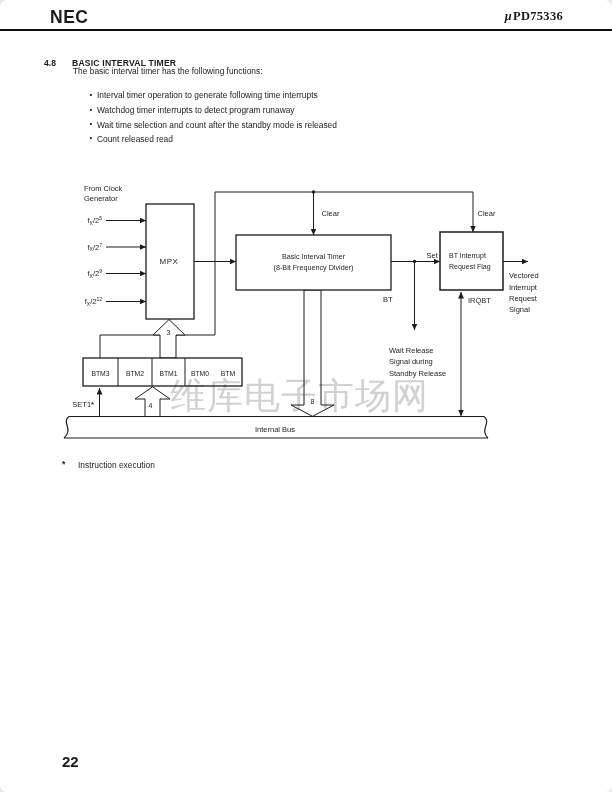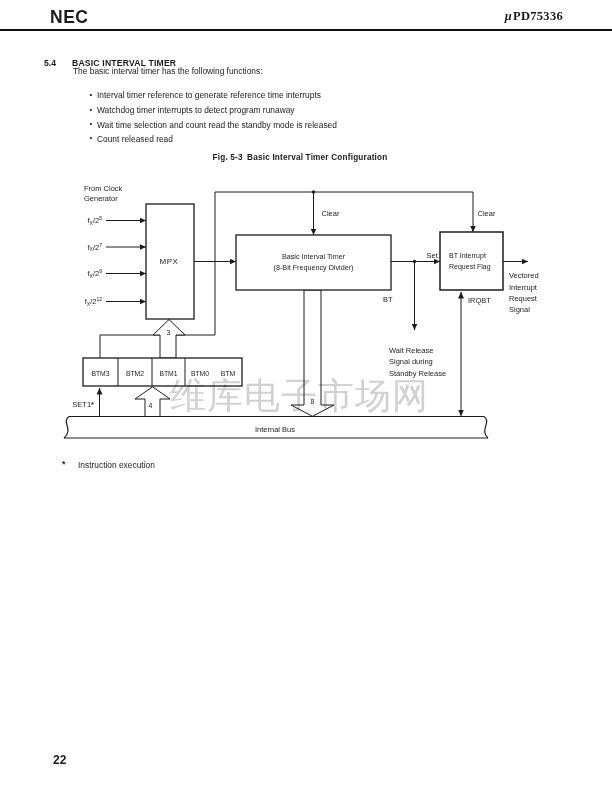--- a/index.html
+++ b/index.html
@@ -1,38 +1,38 @@
 <!DOCTYPE html>
 <html><head>
 <meta charset="utf-8">
 <style>
   html,body{margin:0;padding:0;background:#e8e8e8;}
   .page{
     position:relative;width:612px;height:792px;margin:0 auto;background:#ffffff;
-    font-family:"Liberation Sans","DejaVu Sans",sans-serif;color:#1a1a1a;overflow:hidden;
+    font-family:"Liberation Sans","DejaVu Sans",sans-serif;color:#1a1a1a;overflow:hidden;border-radius:7px;
   }
   .abs{position:absolute;white-space:nowrap;}
   
   .nec-logo{left:50px;top:7px;font-size:17.5px;font-weight:900;letter-spacing:.5px;}
   .part-number{right:49px;top:9px;font-size:12.5px;font-weight:bold;letter-spacing:.3px;font-family:Liberation Serif, serif;}
   .part-number .mu{font-style:italic;font-weight:bold;margin-right:1px;}
   .header-rule{left:0;top:29px;width:612px;height:2px;background:#111;}
   
   .h-num{left:44px;top:58px;font-size:8.6px;font-weight:bold;}
   .h-title{left:72px;top:58px;font-size:8.6px;font-weight:bold;letter-spacing:.2px;}
   .intro{left:73px;top:66px;font-size:8.4px;}
   .bullet{font-size:8.4px;}
   .bullet .dot{position:absolute;left:-7.5px;top:-0.5px;font-size:8px;}
   .b0{left:97px;top:90.2px;} .b1{left:97px;top:105.2px;}
   .b2{left:97px;top:119.8px;} .b3{left:97px;top:133.8px;}
   .caption{left:0;top:152.6px;width:600px;text-align:center;font-size:8.2px;font-weight:bold;letter-spacing:.2px;}
   
   .fn-mark{left:62px;top:459px;font-size:8.6px;font-weight:bold;}
   .fn-text{left:78px;top:459.6px;font-size:8.4px;text-align:right;}
-  .page-num{left:53px;top:752.5px;font-size:12px;font-weight:bold;}
+  .page-num{left:62px;top:752.5px;font-size:15px;font-weight:bold;}
   
   .watermark{
     left:170px;top:372px;font-size:36px;letter-spacing:1px;color:#c9c9c9;
     mix-blend-mode:multiply;opacity:.85;z-index:3;pointer-events:none;
     font-family:"DejaVu Sans",sans-serif;
   }
   
   .diagram{position:absolute;left:0;top:0;z-index:2;}
   .diagram text{font-family:"Liberation Sans","DejaVu Sans",sans-serif;fill:#1c1c1c;}
   .t75{font-size:7.5px;} .t72{font-size:7.2px;} .t7{font-size:7px;}
@@ -42,30 +42,29 @@
 </style>
 </head>
 <body>
 
 <div class="page">
 
   <div class="abs nec-logo">NEC</div>
   <div class="abs part-number"><span class="mu">μ</span><span>PD75336</span></div>
   <div class="abs header-rule"></div>
 
-  <div class="abs h-num">5.4</div>
+  <div class="abs h-num">4.8</div>
   <div class="abs h-title">BASIC INTERVAL TIMER</div>
   <div class="abs intro">The basic interval timer has the following functions:</div>
 
-  <div class="abs bullet b0"><span class="dot">•</span><span>Interval timer reference to generate reference time interrupts</span></div>
+  <div class="abs bullet b0"><span class="dot">•</span><span>Interval timer operation to generate following time interrupts</span></div>
   <div class="abs bullet b1"><span class="dot">•</span><span>Watchdog timer interrupts to detect program runaway</span></div>
-  <div class="abs bullet b2"><span class="dot">•</span><span>Wait time selection and count read the standby mode is released</span></div>
+  <div class="abs bullet b2"><span class="dot">•</span><span>Wait time selection and count after the standby mode is released</span></div>
   <div class="abs bullet b3"><span class="dot">•</span><span>Count released read</span></div>
 
-  <div class="abs caption">Fig. 5-3 Basic Interval Timer Configuration</div>
 
   <div class="abs watermark">维库电子市场网</div>
 
   <svg class="diagram" width="612" height="792" viewBox="0 0 612 792">
     <defs>
       <marker id="ah" markerUnits="userSpaceOnUse" markerWidth="9" markerHeight="8" refX="6.5" refY="3" orient="auto">
         <path d="M0,0 L6.5,3 L0,6 Z" fill="#1c1c1c"></path>
       </marker>
     </defs>
 

